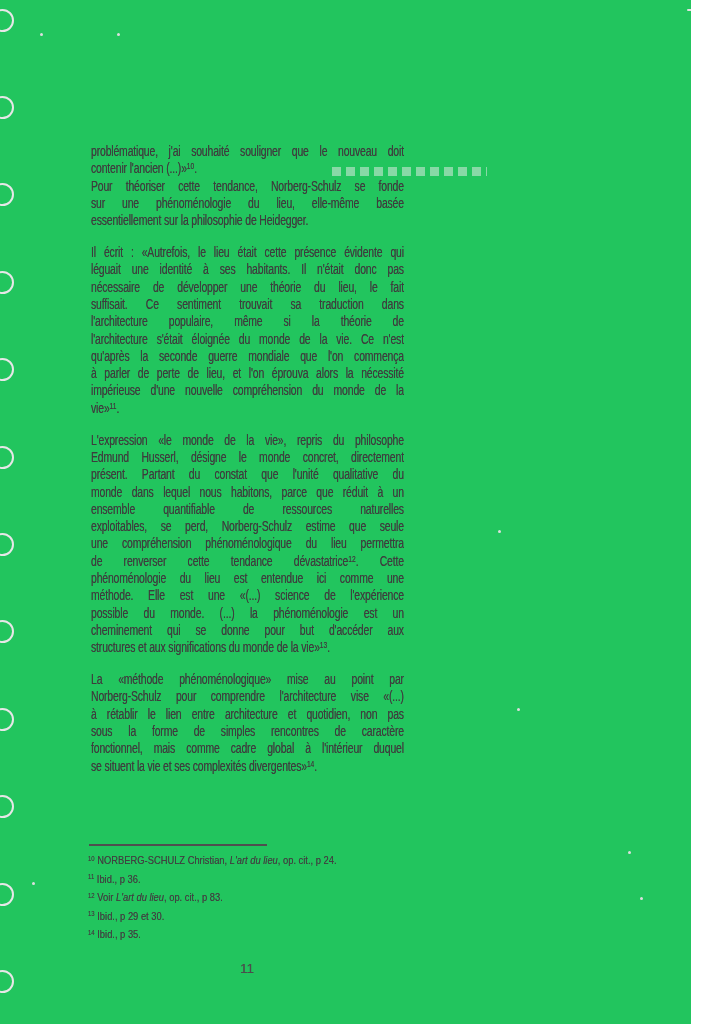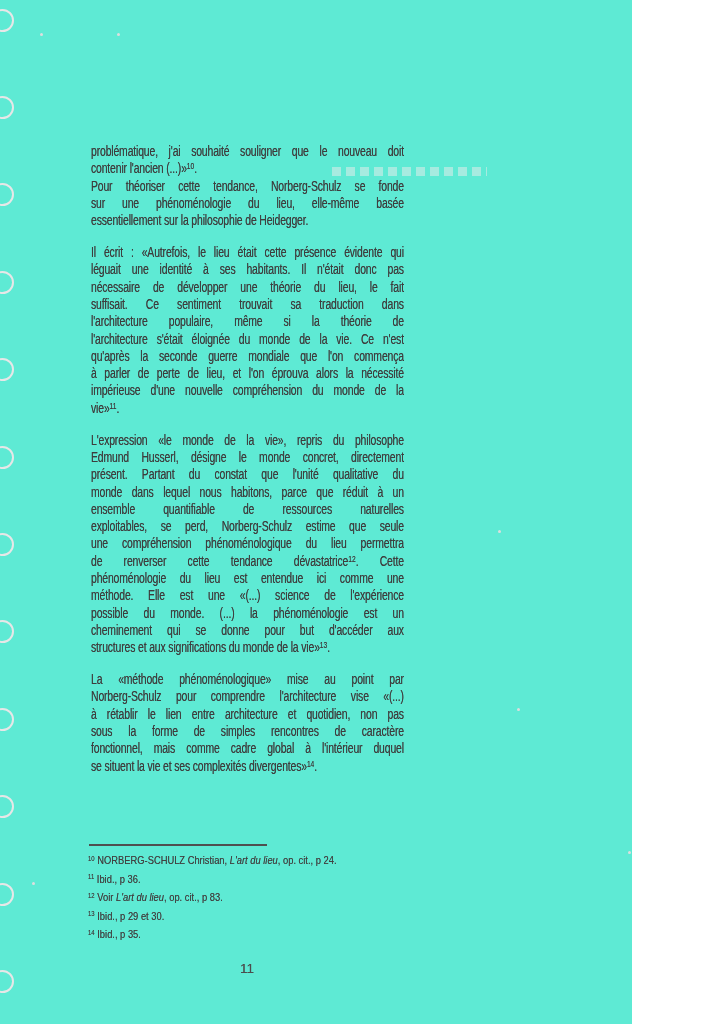--- a/index.html
+++ b/index.html
@@ -1,19 +1,19 @@
 <!DOCTYPE html>
 <html><head>
 <meta charset="utf-8">
 <style>
   html,body{margin:0;padding:0;background:#ffffff;}
   .page{
     position:relative;
-    width:632px;height:1024px;
-    background:#5eead4;
+    width:691px;height:1024px;
+    background:#22c55e;
     overflow:hidden;
     font-family:"Liberation Sans","DejaVu Sans",sans-serif;
   }
   
   .text-column{
     position:absolute;left:91px;top:143px;width:420px;
     transform:scaleX(0.745);transform-origin:left top;
     color:#3d3d3d;font-size:14px;line-height:17.3px;
     text-shadow:0 0 .5px rgba(70,70,70,.75);
   }

